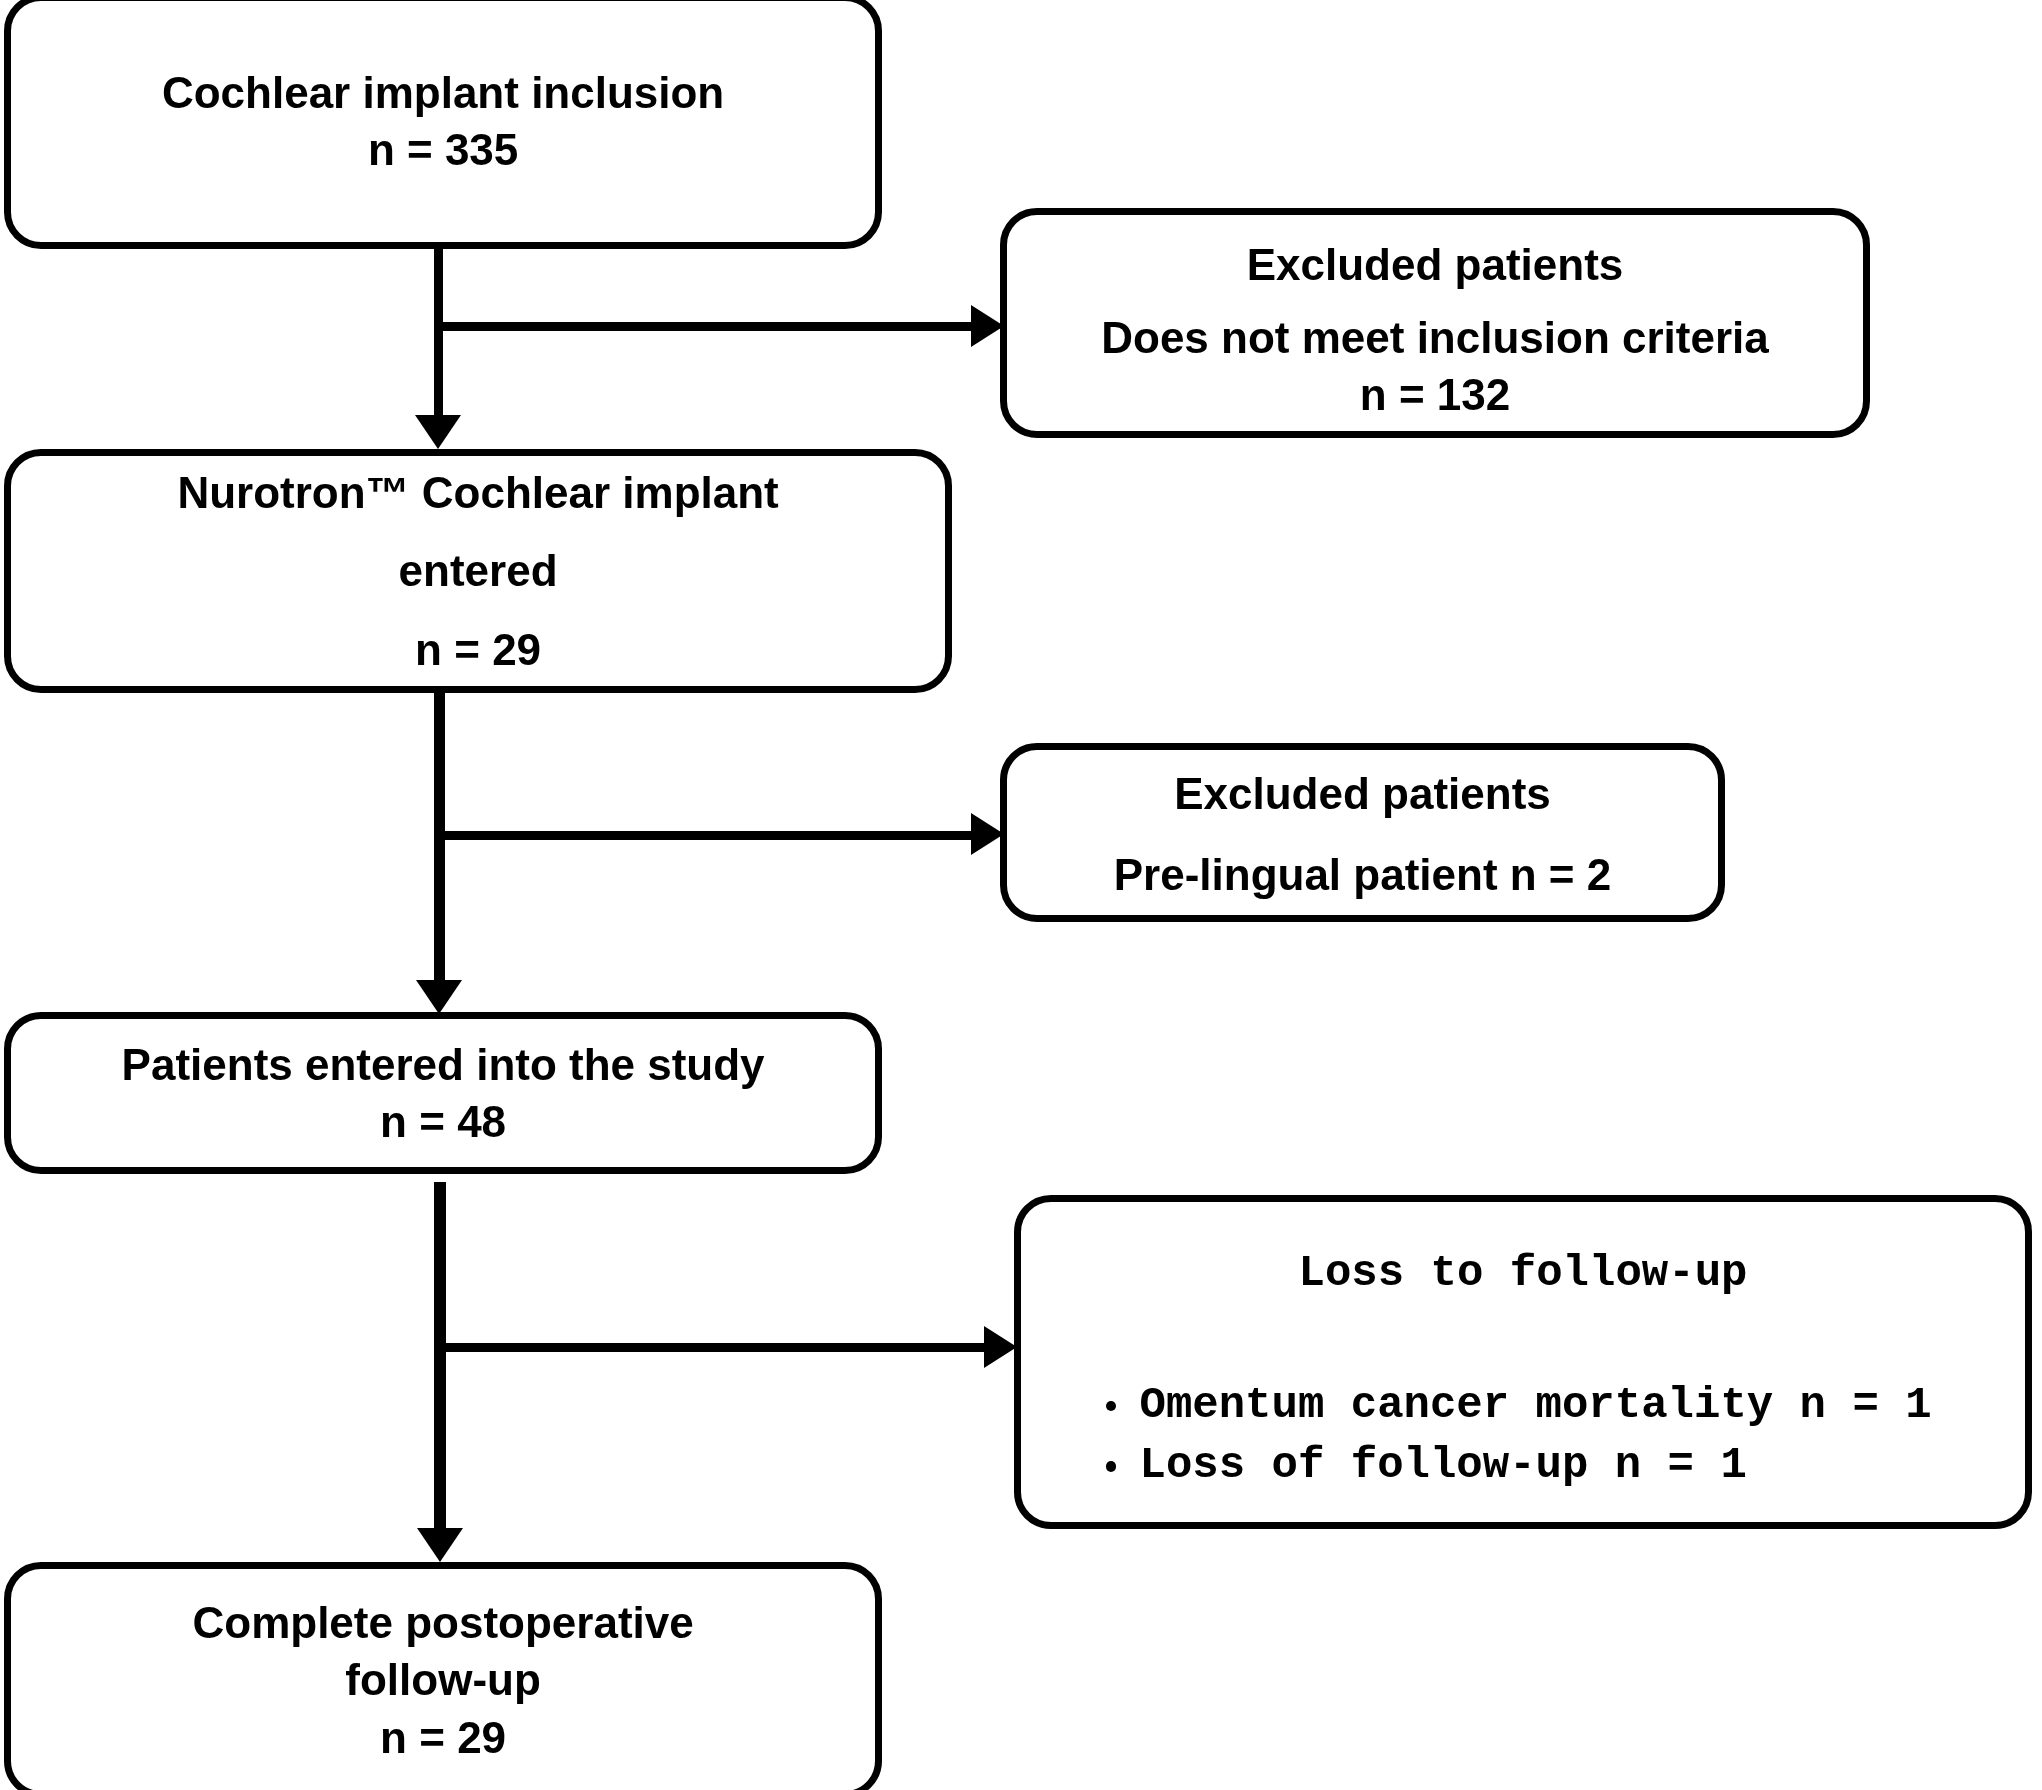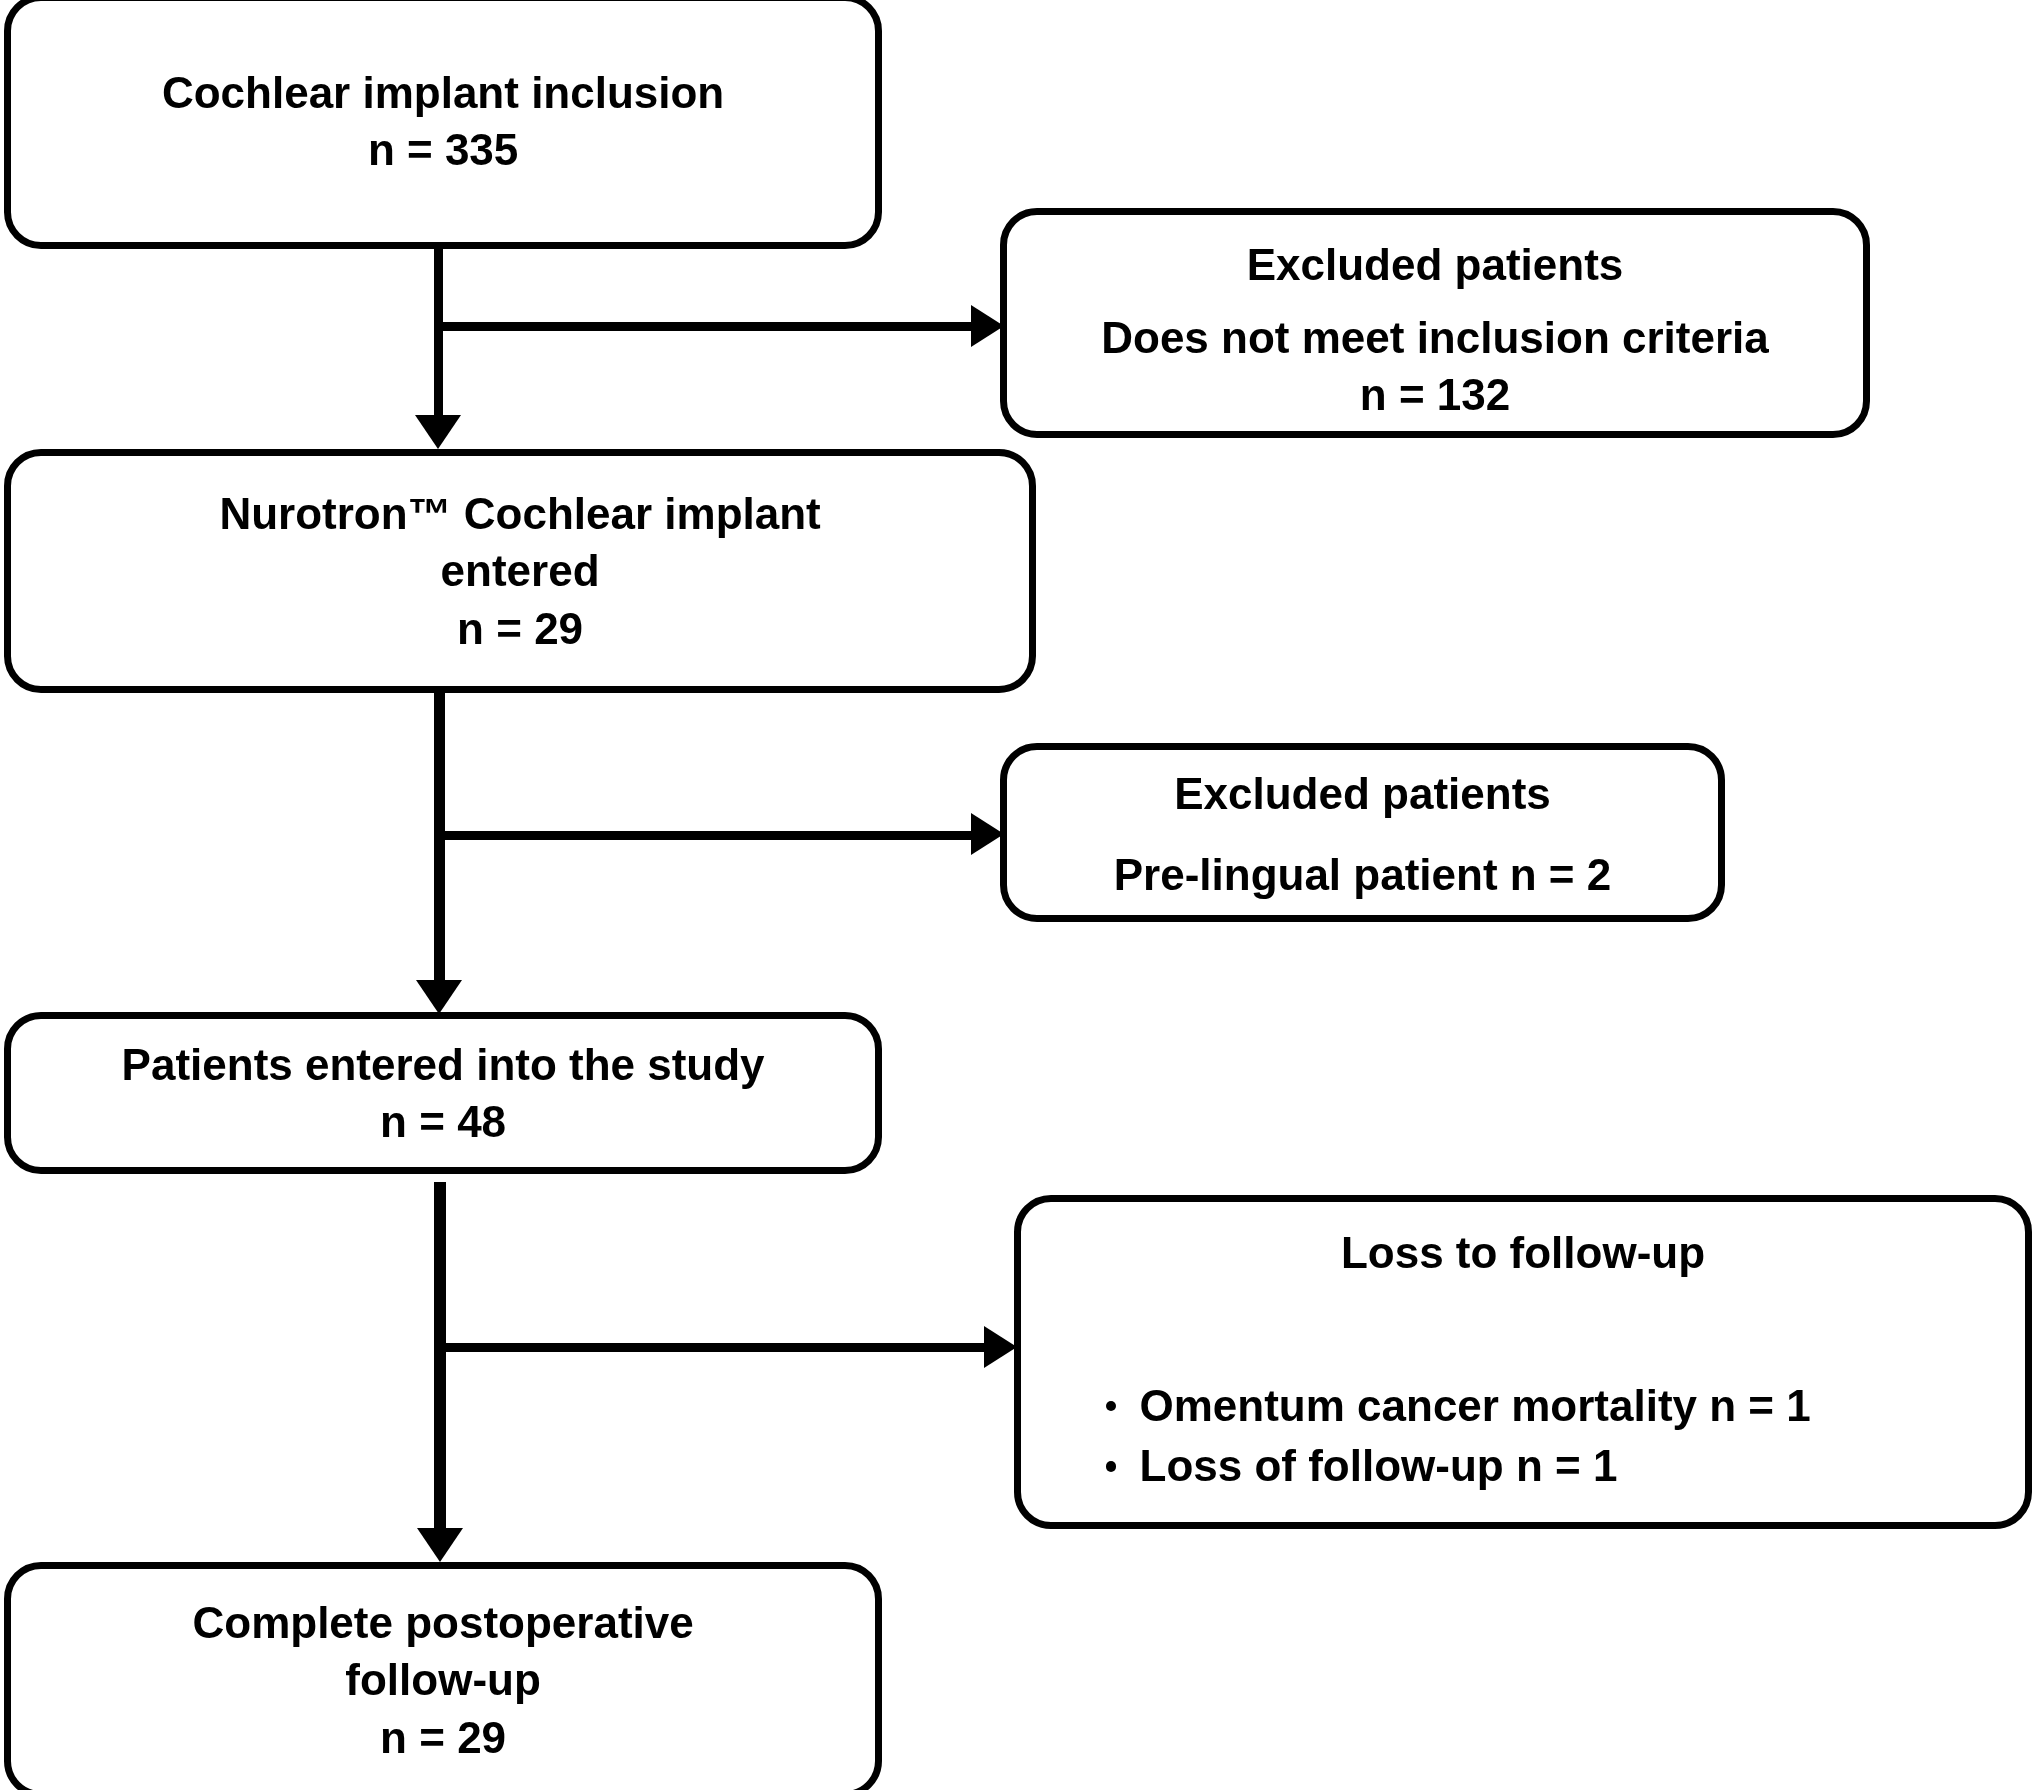--- a/index.html
+++ b/index.html
@@ -107,38 +107,38 @@
     <span class="line">n = 335</span>
   </div>
 
   <div class="node" style="left:1000px; top:208px; width:870px; height:230px; justify-content:flex-start; padding-top:21px;">
     <span class="line">Excluded patients</span>
     <span class="spacer"></span>
     <span class="line">Does not meet inclusion criteria</span>
     <span class="line">n = 132</span>
   </div>
 
-  <div class="node" style="left:4.1px; top:449px; width:1032px; height:244px;">
+  <div class="node" style="left:4.1px; top:449px; width:948px; height:244px;justify-content:space-between;">
     <span class="line">Nurotron™ Cochlear implant</span>
     <span class="line">entered</span>
     <span class="line">n = 29</span>
   </div>
 
   <div class="node" style="left:1000px; top:743px; width:725px; height:179px; justify-content:flex-start; padding-top:14.7px;">
     <span class="line">Excluded patients</span>
     <span class="spacer" style="height:24.4px;"></span>
     <span class="line">Pre-lingual patient n = 2</span>
   </div>
 
   <div class="node" style="left:4.1px; top:1012px; width:878px; height:162px;">
     <span class="line">Patients entered into the study</span>
     <span class="line">n = 48</span>
   </div>
 
-  <div class="node" style="left:1014px; top:1195px; width:1018px; height:334px; justify-content:space-between; padding-top:22px;">
+  <div class="node" style="left:1014px; top:1195px; width:1018px; height:334px; justify-content:flex-end; padding-top:22px;font-family:Liberation Mono, monospace;">
     <span class="line">Loss to follow-up</span>
     <span class="spacer" style="height:55px;"></span>
     <ul class="bullets">
       <li>Omentum cancer mortality n = 1</li>
       <li>Loss of follow-up n = 1</li>
     </ul>
   </div>
 
   <div class="node" style="left:4.1px; top:1562px; width:878px; height:236px;">
     <span class="line">Complete postoperative</span>

